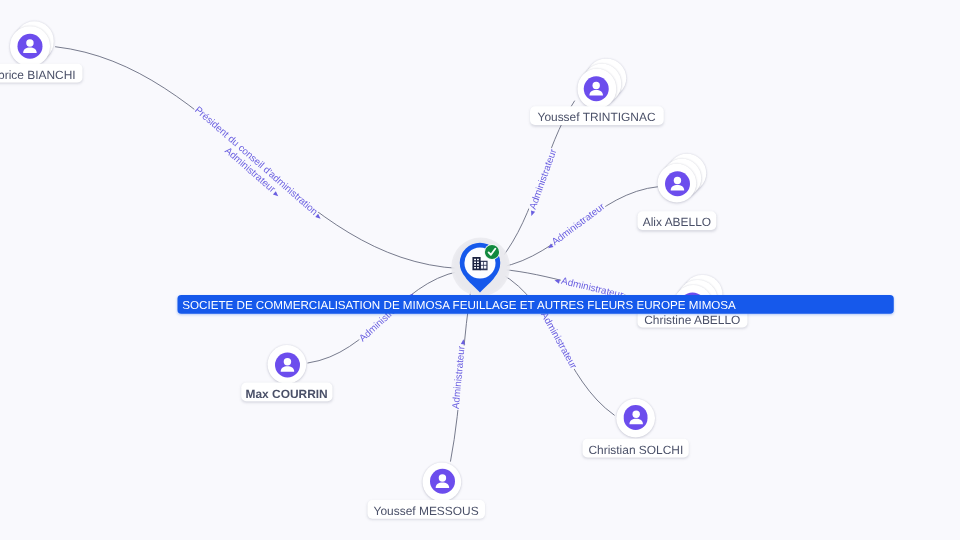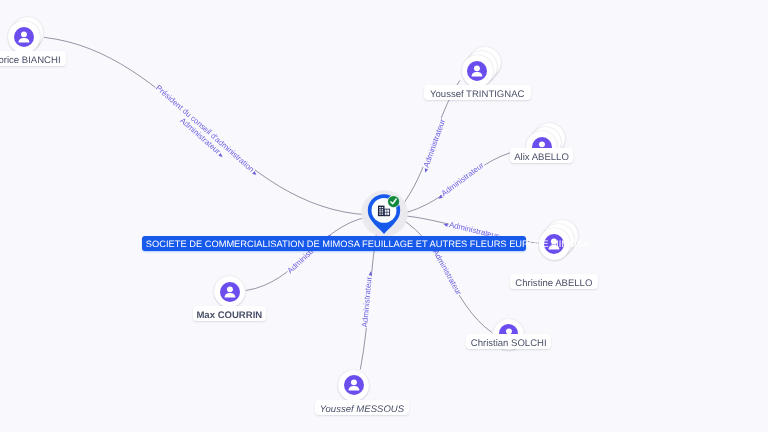--- a/index.html
+++ b/index.html
@@ -179,20 +179,20 @@
       </g>
       <g transform="translate(368.9180603027344,302.16387939453125) rotate(-84.74383230579782)">
         <rect fill="#f9f9fd" x="-25.8890625" y="-5.699999999999999" width="51.778125" height="8"></rect>
         <text x="0" y="0.4" text-anchor="middle" font-family="&quot;Liberation Sans&quot;, sans-serif" font-size="7.85px" fill="#6a5fe0">Administrateur</text>
         <path d="M 30.839062499999997 -0.9500000000000001 L 26.7390625 -2.7 L 26.7390625 0.7999999999999999 Z" fill="#6a5fe0"></path>
       </g>
     </svg>
   <div id="labels">
       <div class="nlabel" style="left: -18.05px; top: 51.3px; width: 83.9px;">Fabrice BIANCHI</div>
       <div class="nlabel" style="left: 424.15px; top: 85.3px; width: 106.5px;">Youssef TRINTIGNAC</div>
-      <div class="nlabel" style="left: 510.05px; top: 148px; width: 63.1px;">Alix ABELLO</div>
-      <div class="nlabel" style="left: 510.35px; top: 274px; width: 87.7px;">Christine ABELLO</div>
+      <div class="nlabel" style="left: 510.05px; top: 169px; width: 63.1px;">Alix ABELLO</div>
+      <div class="nlabel" style="left: 510.35px; top: 247px; width: 87.7px;">Christine ABELLO</div>
       <div class="nlabel" style="left: 193.4px; top: 306px; width: 72.6px; font-weight: bold;">Max COURRIN</div>
-      <div class="nlabel" style="left: 465.8px; top: 334px; width: 85.4px;">Christian SOLCHI</div>
-      <div class="nlabel" style="left: 315px; top: 399.6px; width: 93.8px; font-style: italic;">Youssef MESSOUS</div>
-      <div class="mainlabel" style="left: 142.2px; top: 236.2px; width: 384px;">SOCIETE DE COMMERCIALISATION DE MIMOSA FEUILLAGE ET AUTRES FLEURS EUROPE MIMOSA</div>
+      <div class="nlabel" style="left: 465.8px; top: 351px; width: 85.4px;">Christian SOLCHI</div>
+      <div class="nlabel" style="left: 294px; top: 399.6px; width: 93.8px;">Youssef MESSOUS</div>
+      <div class="mainlabel" style="left: 142.2px; top: 236.2px; width: 573px;">SOCIETE DE COMMERCIALISATION DE MIMOSA FEUILLAGE ET AUTRES FLEURS EUROPE MIMOSA</div>
     </div>
 </div>
 
 </body></html>

